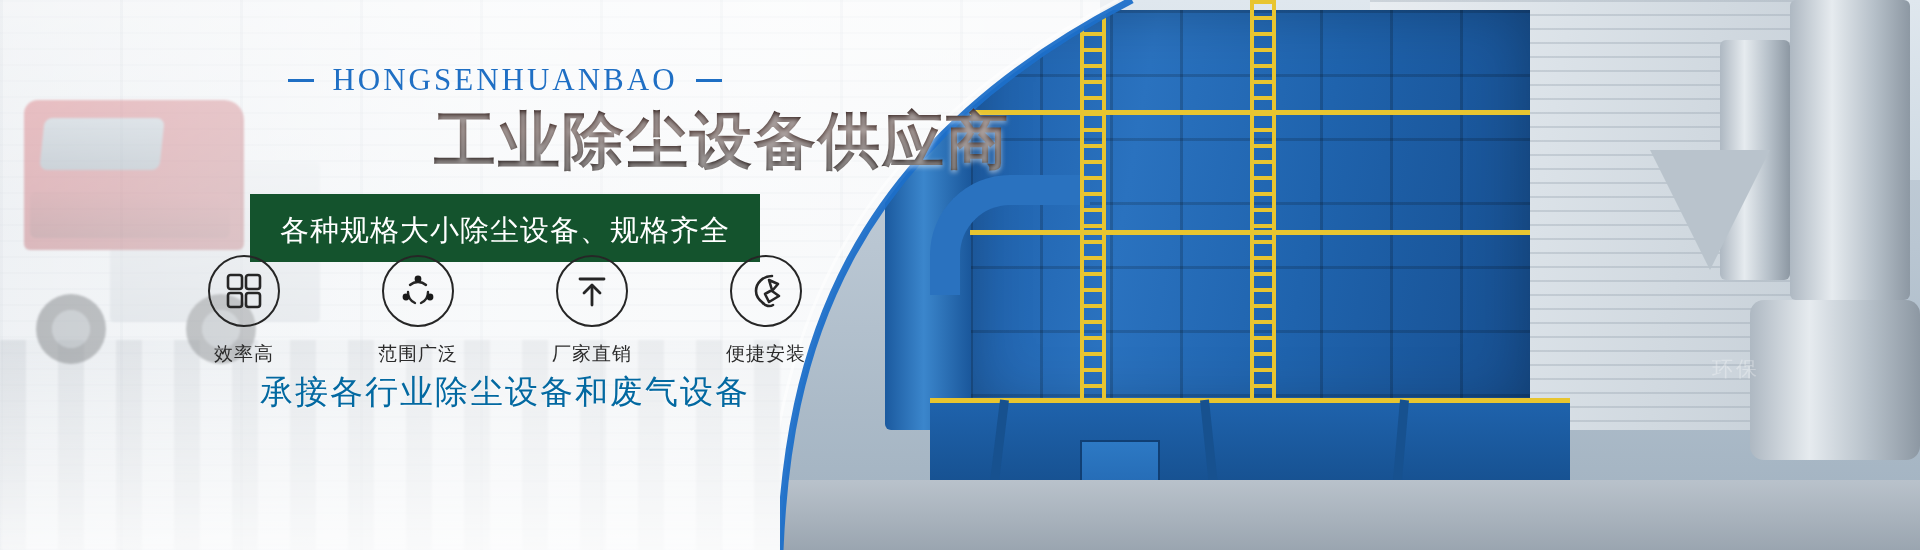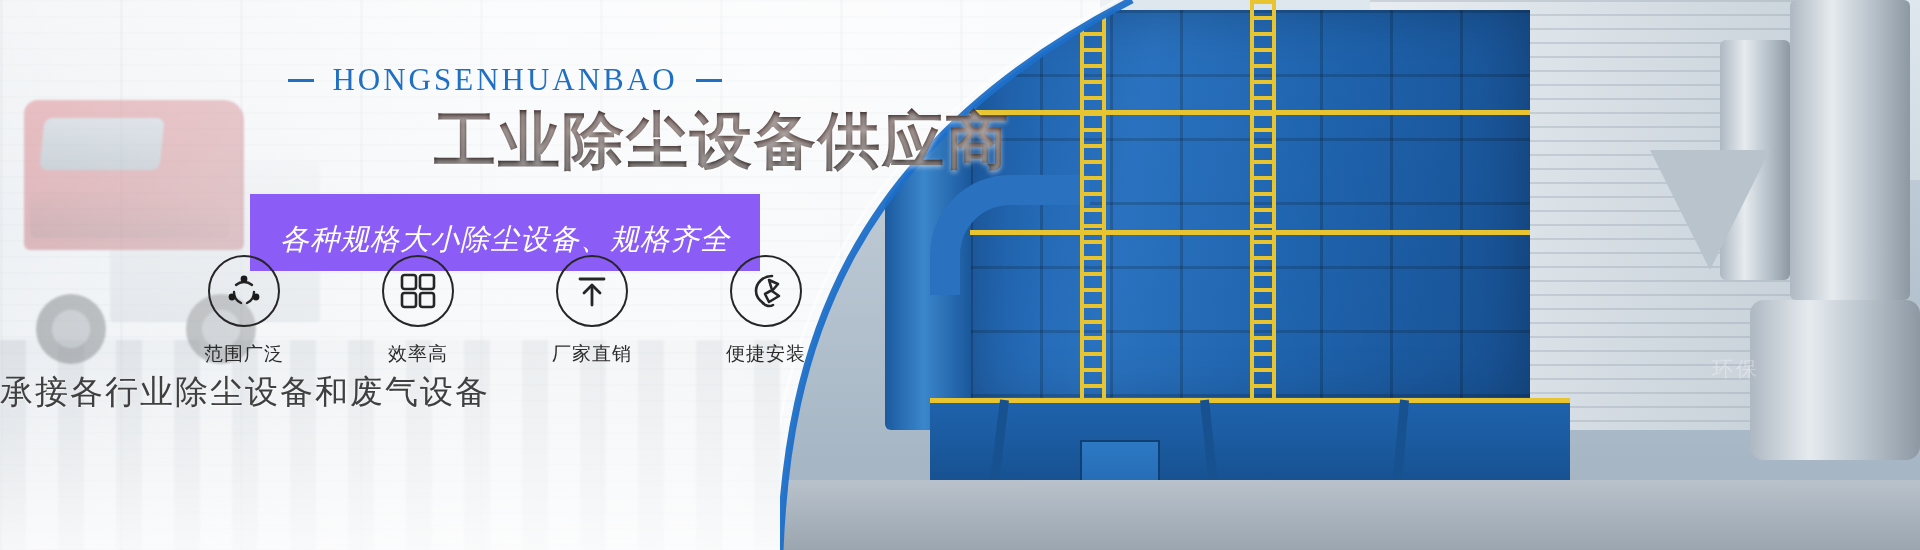--- a/index.html
+++ b/index.html
@@ -139,34 +139,34 @@
     color:#1f6fc4; font-weight:400; }
 
   .headline { position:absolute; left:0; top:108px; width:1010px; text-align:right;
     font-family:"DejaVu Sans", sans-serif; font-weight:bold; font-size:62px; letter-spacing:2px;
     line-height:1.08;
     background:linear-gradient(180deg,#332220 0%, #4b3530 35%, #2e2220 70%, #1e1816 100%);
     -webkit-background-clip:text; background-clip:text; color:transparent;
     text-shadow:0 2px 5px rgba(255,255,255,.55); }
 
   .subbar { position:absolute; left:50%; transform:translateX(-50%); top:194px;
-    background:#8b5cf6; padding:26px 30px 11px;font-style:italic; }
+    background:#14532d; padding:17px 30px 11px; }
   .subbar span { font-family:"DejaVu Sans", sans-serif; font-size:29px; color:#ffffff;
     letter-spacing:1px; font-weight:400; white-space:nowrap; }
 
   .features { position:absolute; left:0; top:255px; width:1010px;
     display:flex; justify-content:center; gap:66px; }
   .feat { width:108px; display:flex; flex-direction:column; align-items:center; }
   .feat .circle { width:72px; height:72px; border-radius:50%; border:2px solid #262626;
     display:flex; align-items:center; justify-content:center; background:transparent; }
   .feat .flabel { margin-top:14px; font-family:"DejaVu Sans", sans-serif; font-size:19px;
     color:#2b2b2b; letter-spacing:1px; white-space:nowrap; }
 
-  .tagline { position:absolute; left:0; top:370px; width:1010px; text-align:left;
-    font-family:"DejaVu Sans", sans-serif; font-size:33px; color:#404040; letter-spacing:2px;
+  .tagline { position:absolute; left:0; top:370px; width:1010px; text-align:center;
+    font-family:"DejaVu Sans", sans-serif; font-size:33px; color:#0369a1; letter-spacing:2px;
     font-weight:500; text-shadow:0 1px 2px rgba(255,255,255,.7); }
 
   
   .wm { position:absolute; font-family:"DejaVu Sans", sans-serif; color:rgba(255,255,255,.30);
     font-size:21px; letter-spacing:3px; pointer-events:none; }
 </style>
 </head>
 <body>
 
 <div class="banner">
@@ -229,47 +229,47 @@
     <div class="headline">工业除尘设备供应商</div>
 
     <div class="subbar">
       <span>各种规格大小除尘设备、规格齐全</span>
     </div>
 
     <div class="features">
 
       <div class="feat">
         <div class="circle">
+          <svg width="40" height="40" viewBox="0 0 40 40">
+            <rect x="4" y="4" width="14" height="14" rx="2.5" fill="none" stroke="#262626" stroke-width="2.6"></rect>
+            <rect x="22" y="4" width="14" height="14" rx="2.5" fill="none" stroke="#262626" stroke-width="2.6"></rect>
+            <rect x="4" y="22" width="14" height="14" rx="2.5" fill="none" stroke="#262626" stroke-width="2.6"></rect>
+            <rect x="22" y="22" width="14" height="14" rx="2.5" fill="none" stroke="#262626" stroke-width="2.6"></rect>
+          </svg>
+        </div>
+        <div class="flabel">效率高</div>
+      </div>
+
+      <div class="feat">
+        <div class="circle">
           <svg width="42" height="42" viewBox="0 0 42 42">
             <path d="M13 15 A12 12 0 0 1 29 15" fill="none" stroke="#262626" stroke-width="2.4" stroke-linecap="round"></path>
             <path d="M31 22 A12 12 0 0 1 24 33" fill="none" stroke="#262626" stroke-width="2.4" stroke-linecap="round"></path>
             <path d="M18 33 A12 12 0 0 1 11 22" fill="none" stroke="#262626" stroke-width="2.4" stroke-linecap="round"></path>
             <circle cx="21" cy="9" r="3.4" fill="#1a1a1a"></circle>
             <circle cx="9" cy="27" r="3.4" fill="#1a1a1a"></circle>
             <circle cx="33" cy="27" r="3.4" fill="#1a1a1a"></circle>
           </svg>
         </div>
         <div class="flabel">范围广泛</div>
       </div>
 
       <div class="feat">
         <div class="circle">
           <svg width="40" height="40" viewBox="0 0 40 40">
-            <rect x="4" y="4" width="14" height="14" rx="2.5" fill="none" stroke="#262626" stroke-width="2.6"></rect>
-            <rect x="22" y="4" width="14" height="14" rx="2.5" fill="none" stroke="#262626" stroke-width="2.6"></rect>
-            <rect x="4" y="22" width="14" height="14" rx="2.5" fill="none" stroke="#262626" stroke-width="2.6"></rect>
-            <rect x="22" y="22" width="14" height="14" rx="2.5" fill="none" stroke="#262626" stroke-width="2.6"></rect>
-          </svg>
-        </div>
-        <div class="flabel">效率高</div>
-      </div>
-
-      <div class="feat">
-        <div class="circle">
-          <svg width="40" height="40" viewBox="0 0 40 40">
             <line x1="8" y1="8" x2="32" y2="8" stroke="#262626" stroke-width="2.8" stroke-linecap="round"></line>
             <line x1="20" y1="15" x2="20" y2="34" stroke="#262626" stroke-width="2.8" stroke-linecap="round"></line>
             <path d="M12 22 L20 14 L28 22" fill="none" stroke="#262626" stroke-width="2.8" stroke-linecap="round" stroke-linejoin="round"></path>
           </svg>
         </div>
         <div class="flabel">厂家直销</div>
       </div>
 
       <div class="feat">
         <div class="circle">

